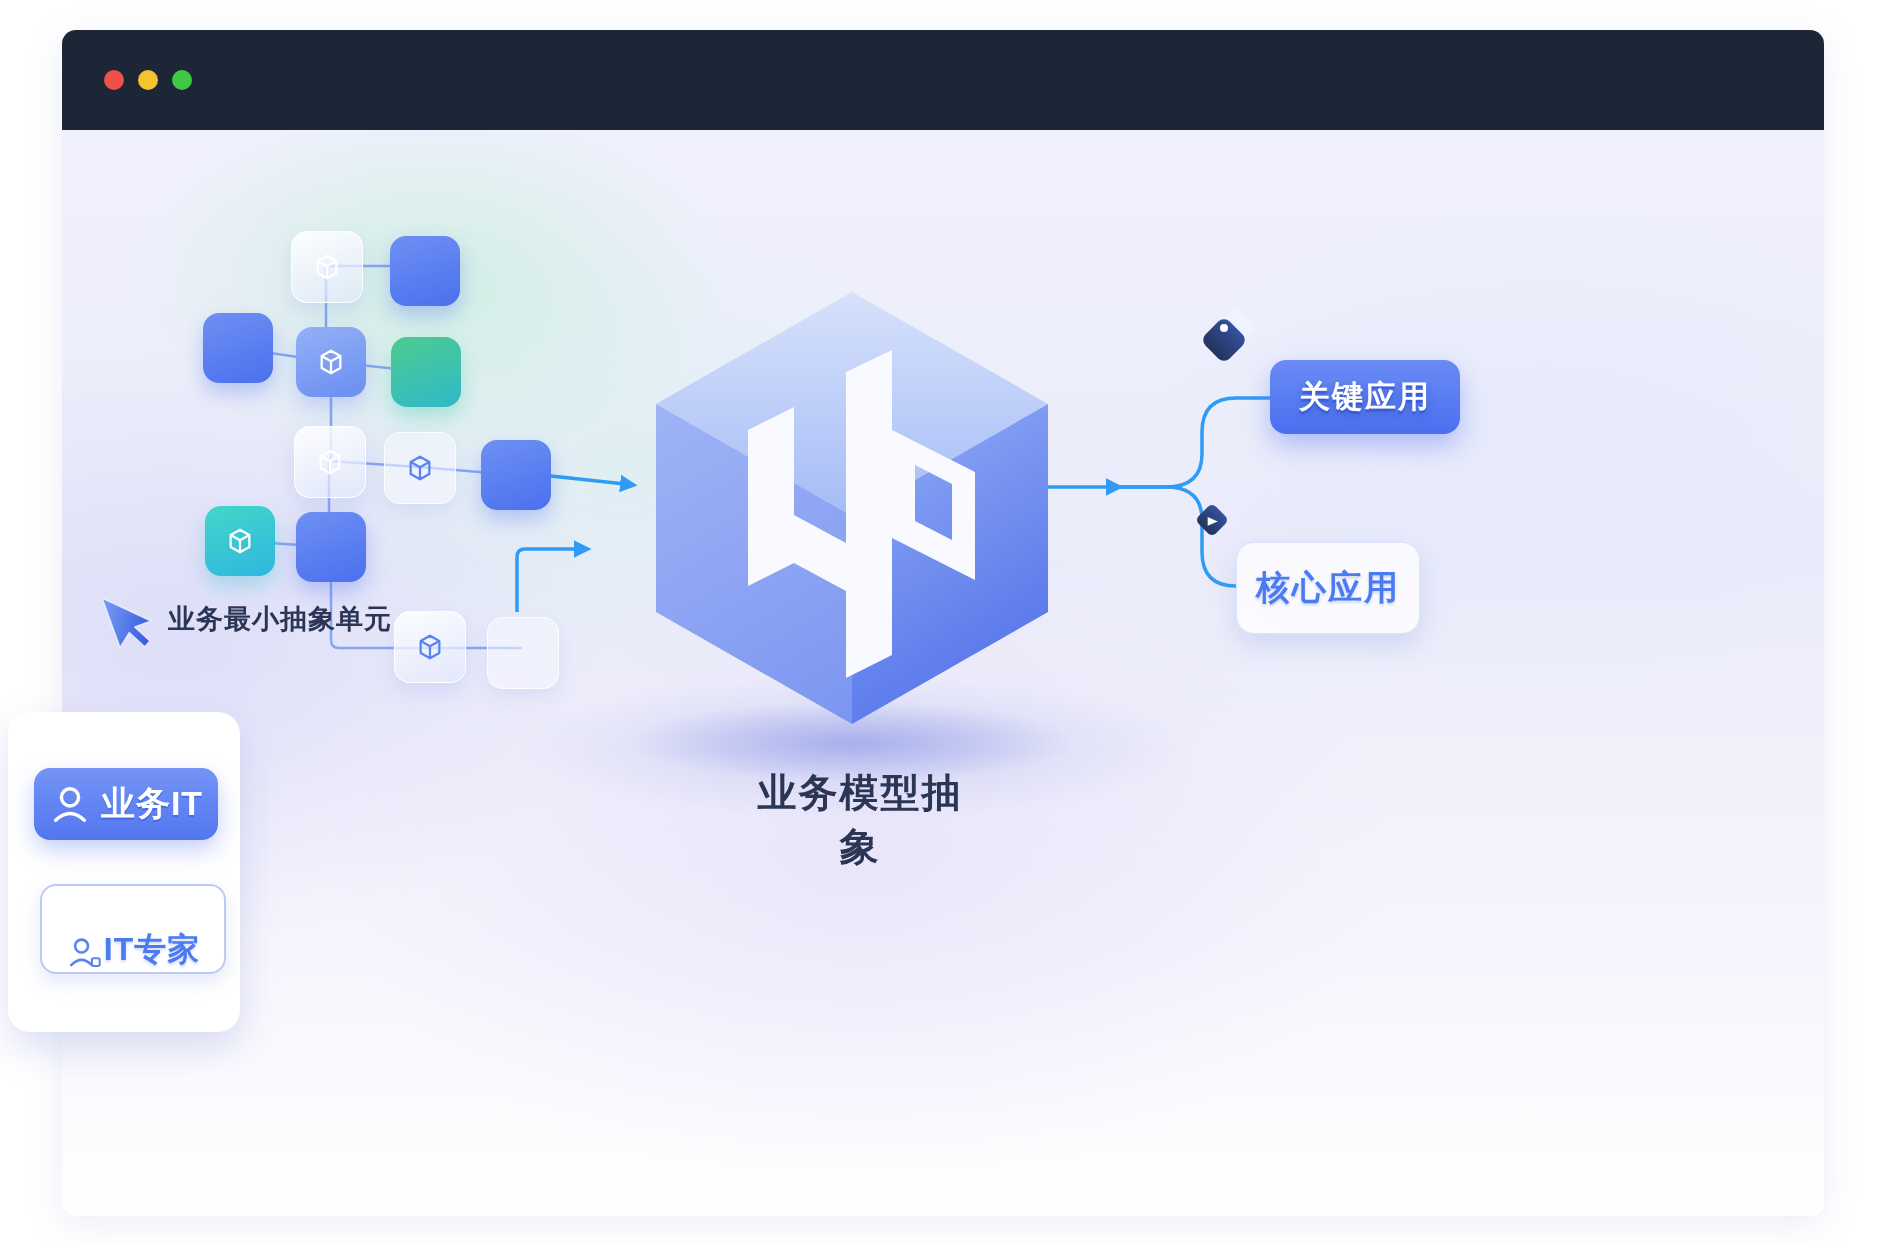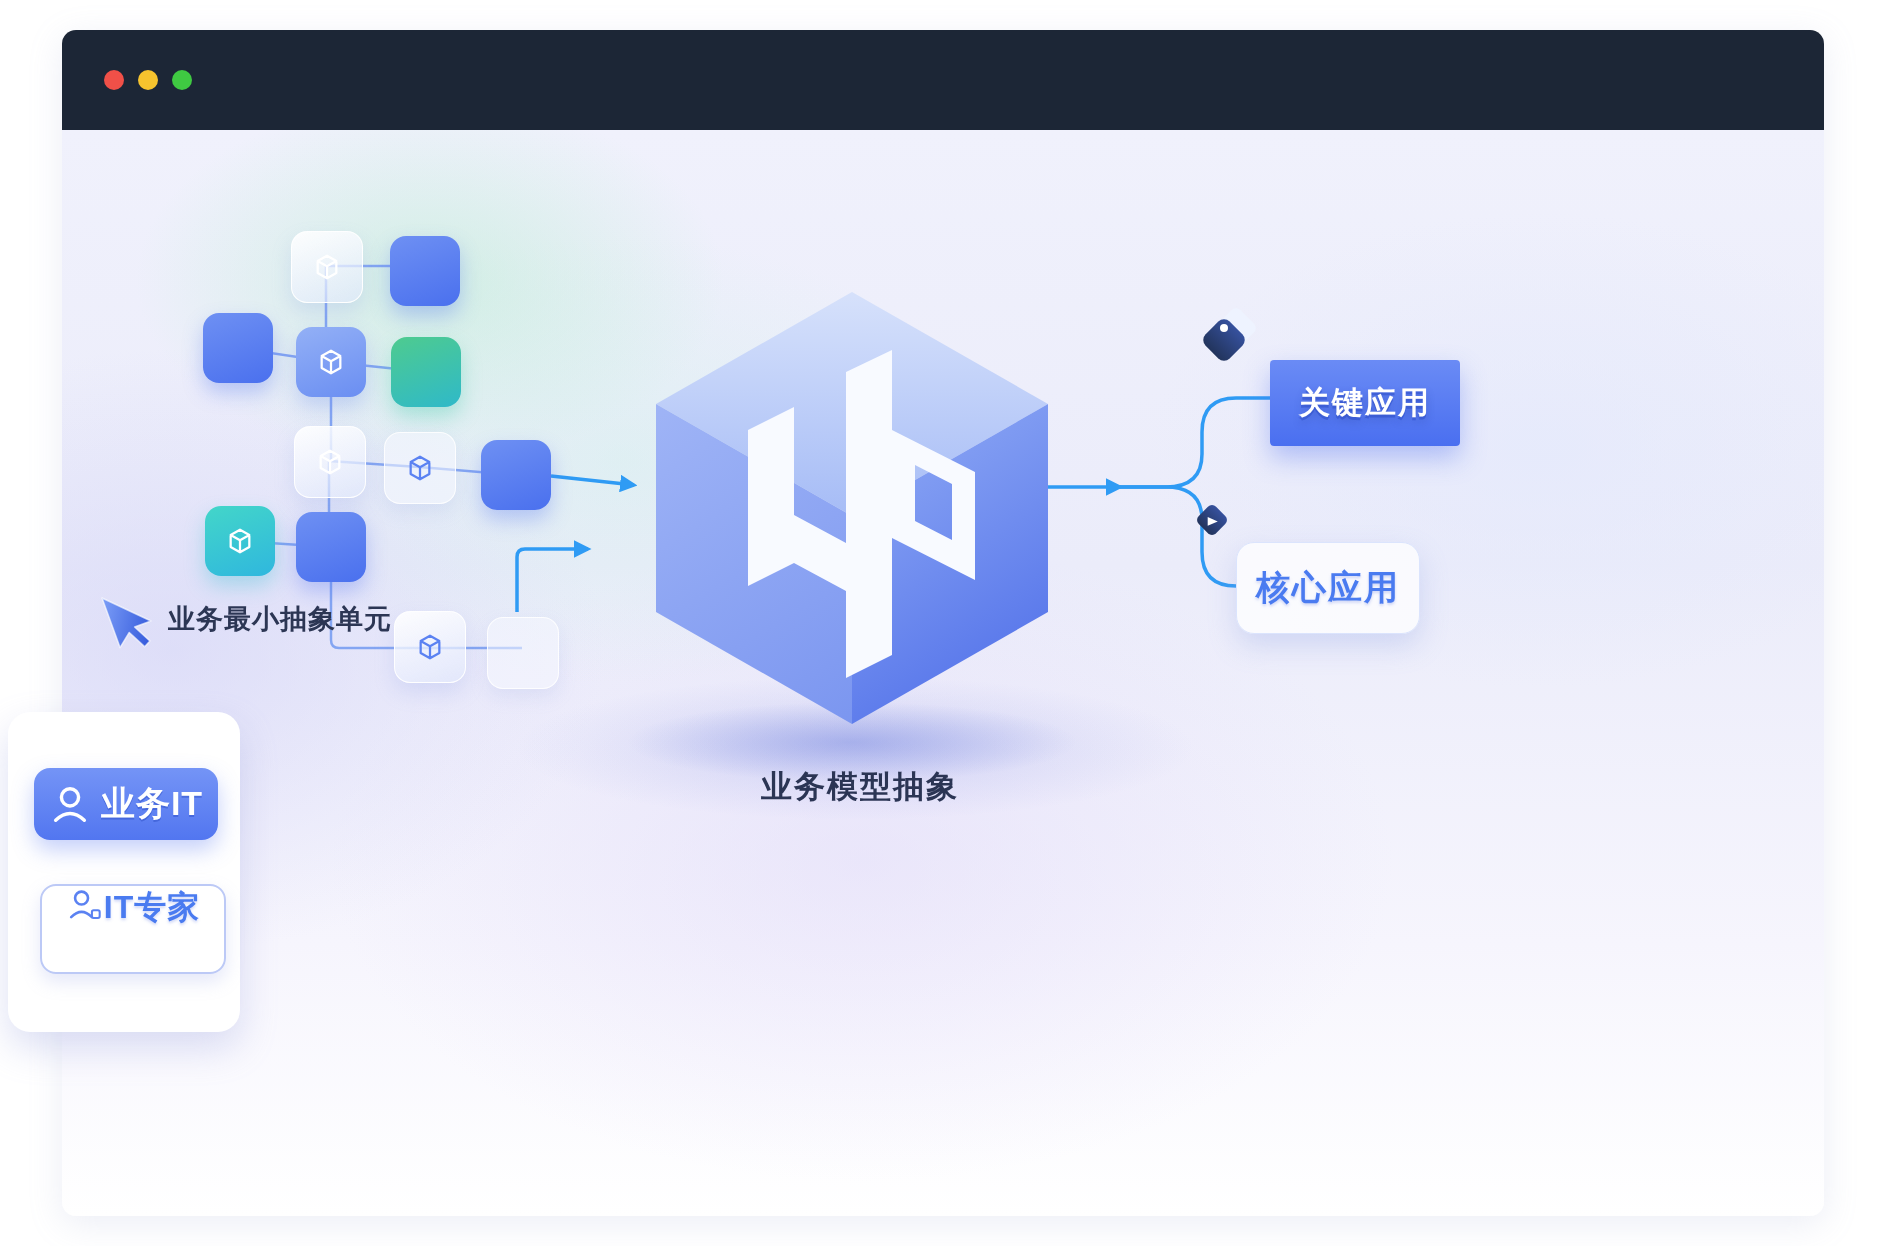--- a/index.html
+++ b/index.html
@@ -37,25 +37,25 @@
   .v-ghostlight{background:rgba(245,248,255,.55);border:1.5px solid rgba(255,255,255,.85);
            box-shadow:0 8px 18px rgba(150,165,230,.18);}
   .v-teal{background:linear-gradient(160deg,#43d6c9,#2fb7de);box-shadow:0 10px 20px rgba(60,190,210,.35);}
   .v-green{background:linear-gradient(160deg,#4ecb8f,#2fb9c9);box-shadow:0 10px 20px rgba(60,200,170,.35);}
   .cube-ic{width:32px;height:32px;}
 
   
   .unit-label{position:absolute;left:168px;top:601px;z-index:4;font-size:27px;font-weight:bold;
         color:#2c3654;letter-spacing:1px;}
   .model-label{position:absolute;left:740px;top:766px;width:240px;text-align:center;z-index:4;
-        font-size:31px;font-weight:bold;color:#2b3554;letter-spacing:2px;}
-
-  
-  .key-app-btn{position:absolute;left:1270px;top:360px;width:190px;height:86px;z-index:4;
-        background:linear-gradient(180deg,#6a8bf5,#4a6ff0);border-radius:4px;
+        font-size:39px;font-weight:bold;color:#2b3554;letter-spacing:2px;}
+
+  
+  .key-app-btn{position:absolute;left:1270px;top:360px;width:190px;height:74px;z-index:4;
+        background:linear-gradient(180deg,#6a8bf5,#4a6ff0);border-radius:16px;
         display:flex;align-items:center;justify-content:center;
         box-shadow:0 12px 26px rgba(80,110,240,.38);cursor:pointer;font-family:Liberation Serif, serif;}
   .key-app-btn span{color:#ffffff;font-size:31px;font-weight:bold;letter-spacing:2px;
         text-shadow:0 3px 0 rgba(46,79,200,.55),0 5px 8px rgba(30,50,140,.3);}
   .core-app-btn{position:absolute;left:1236px;top:542px;width:182px;height:90px;z-index:4;
         background:rgba(255,255,255,.75);border:1.5px solid #dbe4fd;border-radius:18px;
         display:flex;align-items:center;justify-content:center;
         box-shadow:0 12px 28px rgba(140,160,230,.3);cursor:pointer;}
   .core-app-btn span{color:#4a7bf0;font-size:34px;font-weight:bold;letter-spacing:2px;
         text-shadow:0 2px 3px rgba(120,140,230,.35);}
@@ -64,21 +64,21 @@
   .roles-card{position:absolute;left:8px;top:712px;width:232px;height:320px;z-index:4;
         background:#ffffff;border-radius:22px;box-shadow:0 16px 36px rgba(150,160,220,.32);}
   .biz-it-btn{position:absolute;left:34px;top:768px;width:184px;height:72px;z-index:5;
         background:linear-gradient(180deg,#7494f6,#5276f0);border-radius:16px;
         display:flex;align-items:center;justify-content:center;gap:10px;
         box-shadow:0 10px 22px rgba(90,120,240,.35);cursor:pointer;}
   .biz-it-btn span{color:#ffffff;font-size:34px;font-weight:bold;letter-spacing:1px;
         text-shadow:0 2px 0 rgba(46,79,200,.5);}
   .it-expert-btn{position:absolute;left:40px;top:884px;width:182px;height:86px;z-index:5;
         background:rgba(255,255,255,.85);border:2px solid #bcc9f6;border-radius:16px;
-        display:flex;align-items:flex-start;justify-content:center;
+        display:flex;align-items:flex-end;justify-content:center;
         box-shadow:0 8px 18px rgba(150,165,230,.25);cursor:pointer;}
   .it-expert-btn span{color:#4a7bf0;font-size:32px;font-weight:bold;letter-spacing:1px;
         text-shadow:0 2px 3px rgba(120,140,230,.35);}
   .role-icon{flex:0 0 auto;display:flex;align-items:center;}
 </style>
 </head>
 <body>
 
 <div class="page">
 

